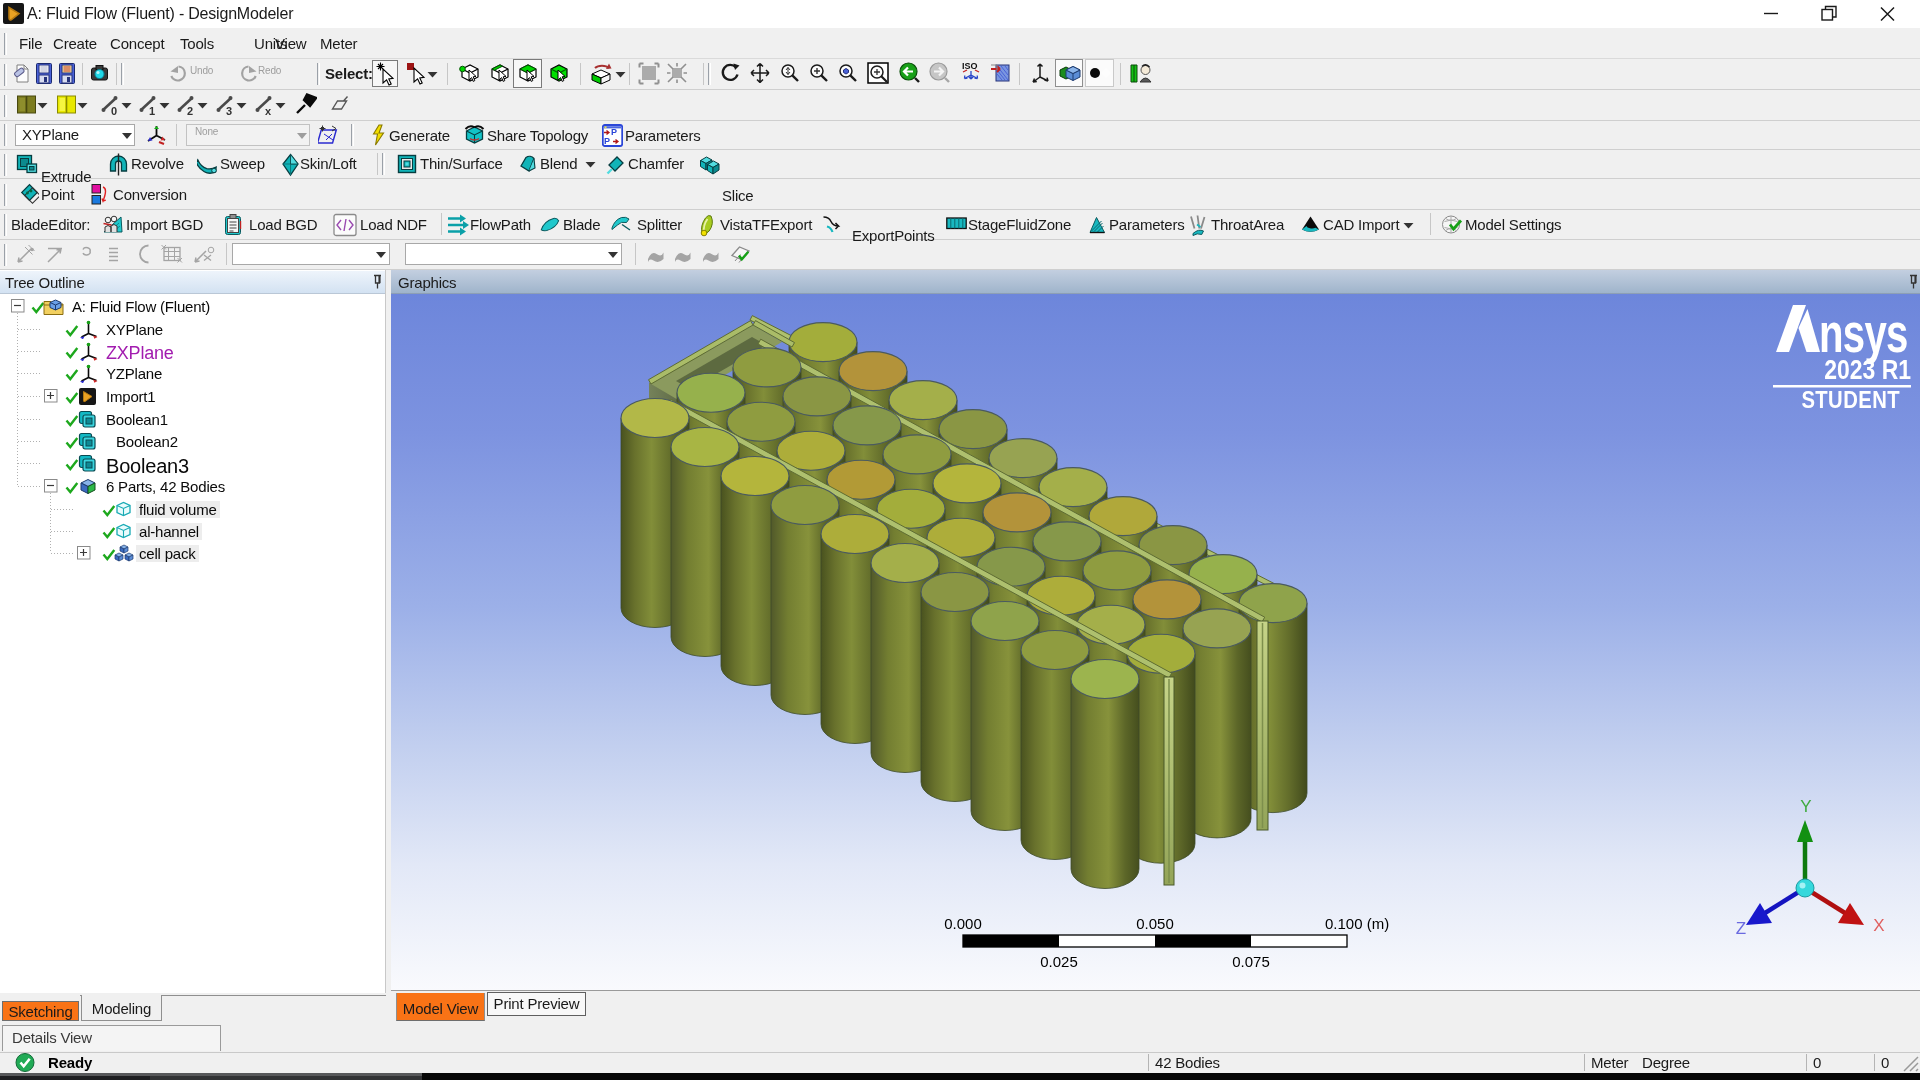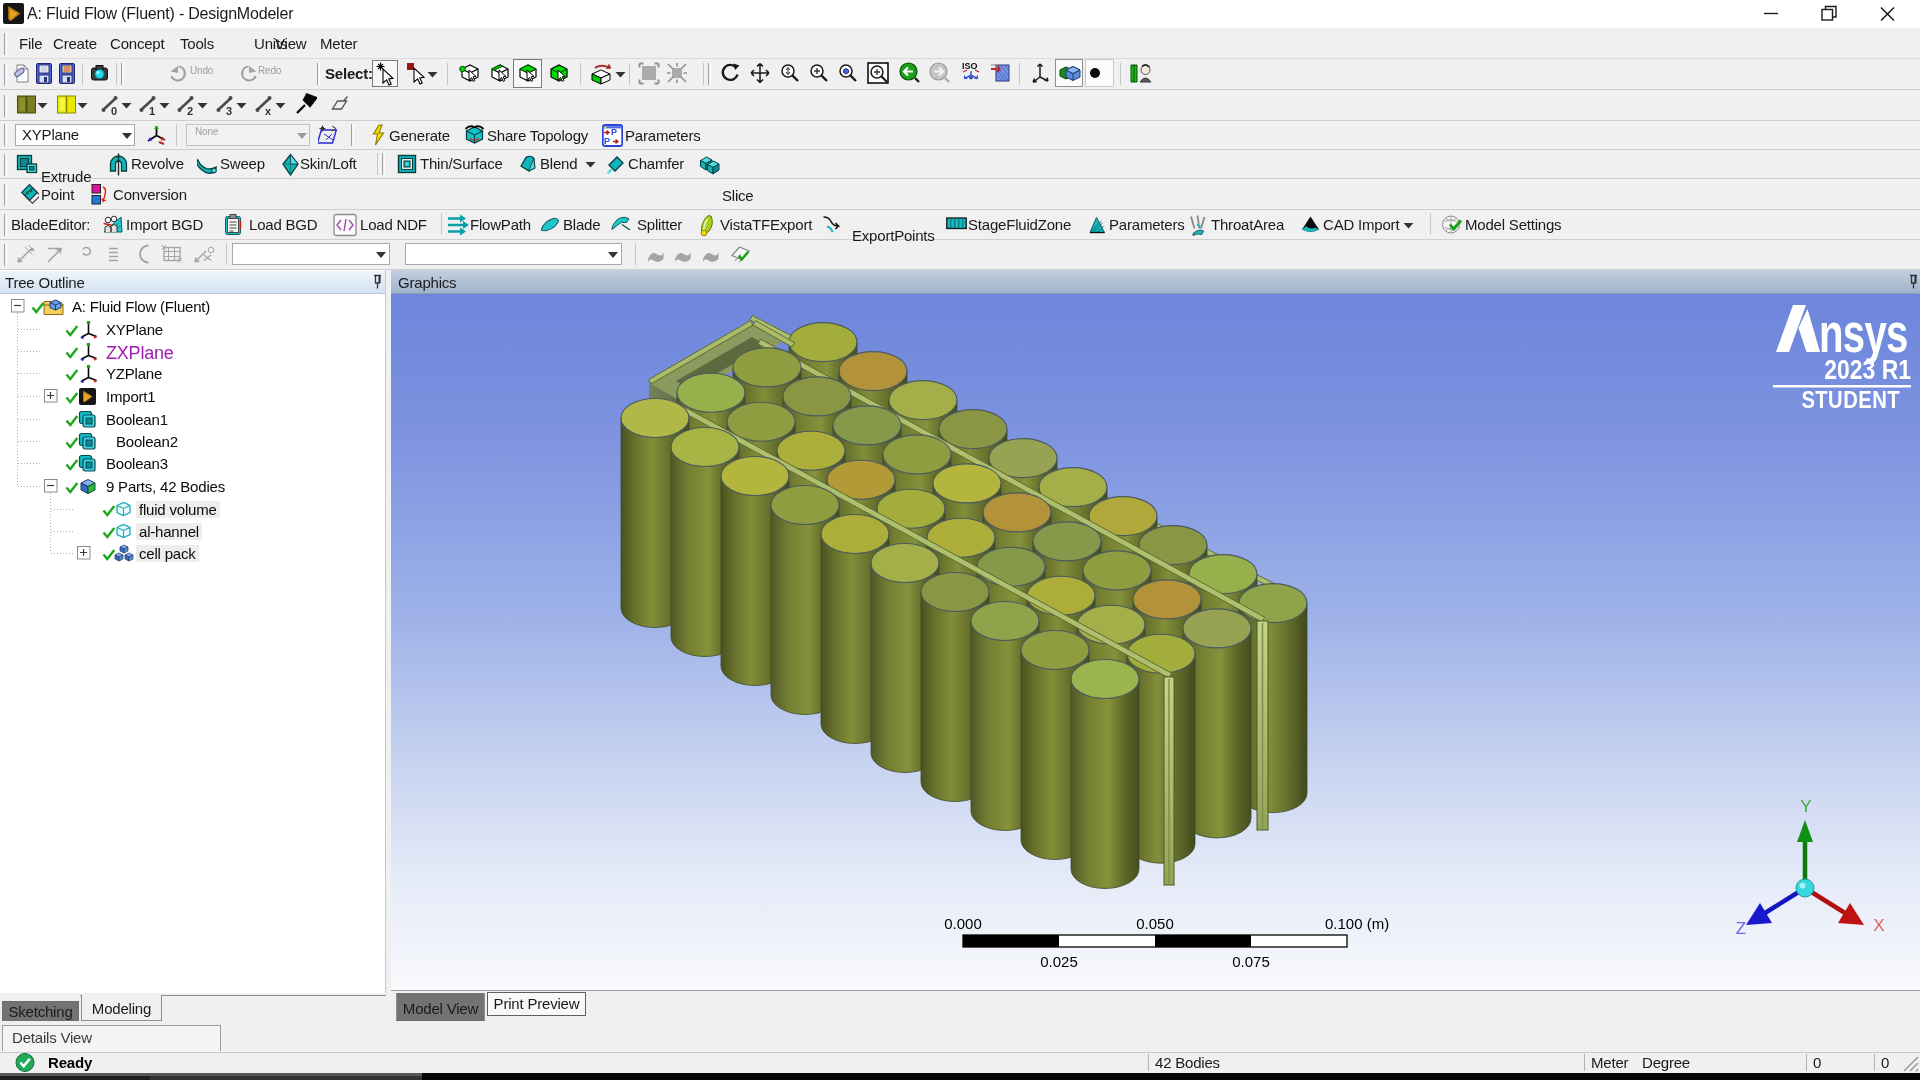--- a/index.html
+++ b/index.html
@@ -1,21 +1,21 @@
 <!DOCTYPE html>
 <html><head><meta charset="utf-8"><title>DM</title>
 <style>
 *{margin:0;padding:0;box-sizing:border-box}
 html,body{width:1920px;height:1080px;overflow:hidden;font-family:"Liberation Sans",sans-serif;background:#f0f0f0}
 .abs{position:absolute}
 #stage{position:relative;width:1920px;height:1080px}
 .lbl{position:absolute;font-size:15px;color:#1a1a1a;white-space:nowrap;letter-spacing:-0.2px}
 .glbl{position:absolute;font-size:10px;color:#9d9d9d;white-space:nowrap;letter-spacing:-0.2px}
 .combo{position:absolute;background:#fff;border:1px solid #a8a8a8;height:22px}
-.tab{position:absolute;background:#737373;border:1px solid #8f8f8f;font-size:15px;color:#1a1a1a;text-align:center;letter-spacing:-0.2px}
+.tab{position:absolute;background:#f97316;border:1px solid #8f8f8f;font-size:15px;color:#1a1a1a;text-align:center;letter-spacing:-0.2px}
 </style></head><body>
 <div id="stage">
 <div class="abs" style="left:0;top:0;width:1920px;height:28px;background:#fff"></div>
     <div class="abs" style="left:3px;top:3px;width:21px;height:21px;background:#161616;border-radius:2px"></div>
     <svg class="abs" style="left:3px;top:3px" width="21" height="21" viewBox="0 0 21 21">
       <path d="M6 4.5 L16 10.5 L8.5 16.5 Q6 18 6 14.5 Z" fill="#eaa223" stroke="#b87a10" stroke-width="1.6"></path>
     </svg>
     <div class="lbl" style="left:27px;top:5px;font-size:16px">A: Fluid Flow (Fluent) - DesignModeler</div>
     <svg class="abs" style="left:1755px;top:0px" width="165" height="28" viewBox="0 0 165 28">
       <line x1="9" y1="13.5" x2="23" y2="13.5" stroke="#1a1a1a" stroke-width="1.4"></line>
@@ -803,34 +803,34 @@
     </svg>
     <div class="abs" style="left:113px;top:433px;font-size:15px;color:#0a0a0a;padding:0 3px;letter-spacing:-0.2px">Boolean2</div>
     <svg class="abs" style="left:65px;top:458px" width="14" height="14">
       <path d="M1.5 6.5 l3.8 4.5 l7 -9" stroke="#1da81d" stroke-width="2.4" fill="none"></path>
     </svg>
     <svg class="abs" style="left:78px;top:454px" width="21" height="19" viewBox="0 0 21 19">
       <rect x="1.5" y="1.5" width="12" height="12" rx="2" fill="#12b8c4" stroke="#0a4a52" stroke-width="1.2"></rect>
       <rect x="5" y="5" width="12" height="12" rx="2" fill="#3ad4de" stroke="#0a4a52" stroke-width="1.2"></rect>
       <rect x="8" y="8" width="6" height="6" fill="#0e8a96" stroke="#0a4a52"></rect>
     </svg>
-    <div class="abs" style="left:103px;top:455px;font-size:15px;color:#0a0a0a;padding:0 3px;letter-spacing:-0.2px">Boolean3</div>
+    <div class="abs" style="left:103px;top:455px;font-size:20px;color:#0a0a0a;padding:0 3px;letter-spacing:-0.2px">Boolean3</div>
     <svg class="abs" style="left:44px;top:479px" width="14" height="14">
       <rect x="0.5" y="0.5" width="12.5" height="12.5" fill="#fff" stroke="#8a8a8a"></rect>
       <path d="M3 6.5 h7" stroke="#3a3a3a" stroke-width="1.2"></path>
     </svg>
     <svg class="abs" style="left:65px;top:481px" width="14" height="14">
       <path d="M1.5 6.5 l3.8 4.5 l7 -9" stroke="#1da81d" stroke-width="2.4" fill="none"></path>
     </svg>
     <svg class="abs" style="left:78px;top:477px" width="21" height="19" viewBox="0 0 21 19">
       <path d="M3 6 L10 2.5 L17 6 L10 9.5 Z" fill="#86b2e8" stroke="#1c3a6e"></path>
       <path d="M3 6 V13 L10 16.5 V9.5 Z" fill="#3a6ac0" stroke="#1c3a6e"></path>
       <path d="M17 6 V13 L10 16.5 V9.5 Z" fill="#2cb848" stroke="#14501c"></path>
     </svg>
-    <div class="abs" style="left:103px;top:478px;font-size:15px;color:#0a0a0a;padding:0 3px;letter-spacing:-0.2px">9 Parts, 42 Bodies</div>
+    <div class="abs" style="left:103px;top:478px;font-size:15px;color:#0a0a0a;padding:0 3px;letter-spacing:-0.2px">6 Parts, 42 Bodies</div>
     <svg class="abs" style="left:102px;top:504px" width="14" height="14">
       <path d="M1.5 6.5 l3.8 4.5 l7 -9" stroke="#1da81d" stroke-width="2.4" fill="none"></path>
     </svg>
     <svg class="abs" style="left:114px;top:500px" width="19" height="19" viewBox="0 0 19 19">
       <path d="M3 5.5 L9.5 2.5 L16 5.5 L16 12.5 L9.5 15.5 L3 12.5 Z" fill="#eafcfd" stroke="#18aab4" stroke-width="1.3"></path>
       <path d="M3 5.5 L9.5 8.5 L16 5.5 M9.5 8.5 V15.5" stroke="#18aab4" stroke-width="1.1" fill="none"></path>
     </svg>
     <div class="abs" style="left:136px;top:501px;font-size:15px;color:#0a0a0a;background:#ededed;padding:0 3px;letter-spacing:-0.2px">fluid volume</div>
     <svg class="abs" style="left:102px;top:526px" width="14" height="14">
       <path d="M1.5 6.5 l3.8 4.5 l7 -9" stroke="#1da81d" stroke-width="2.4" fill="none"></path>

